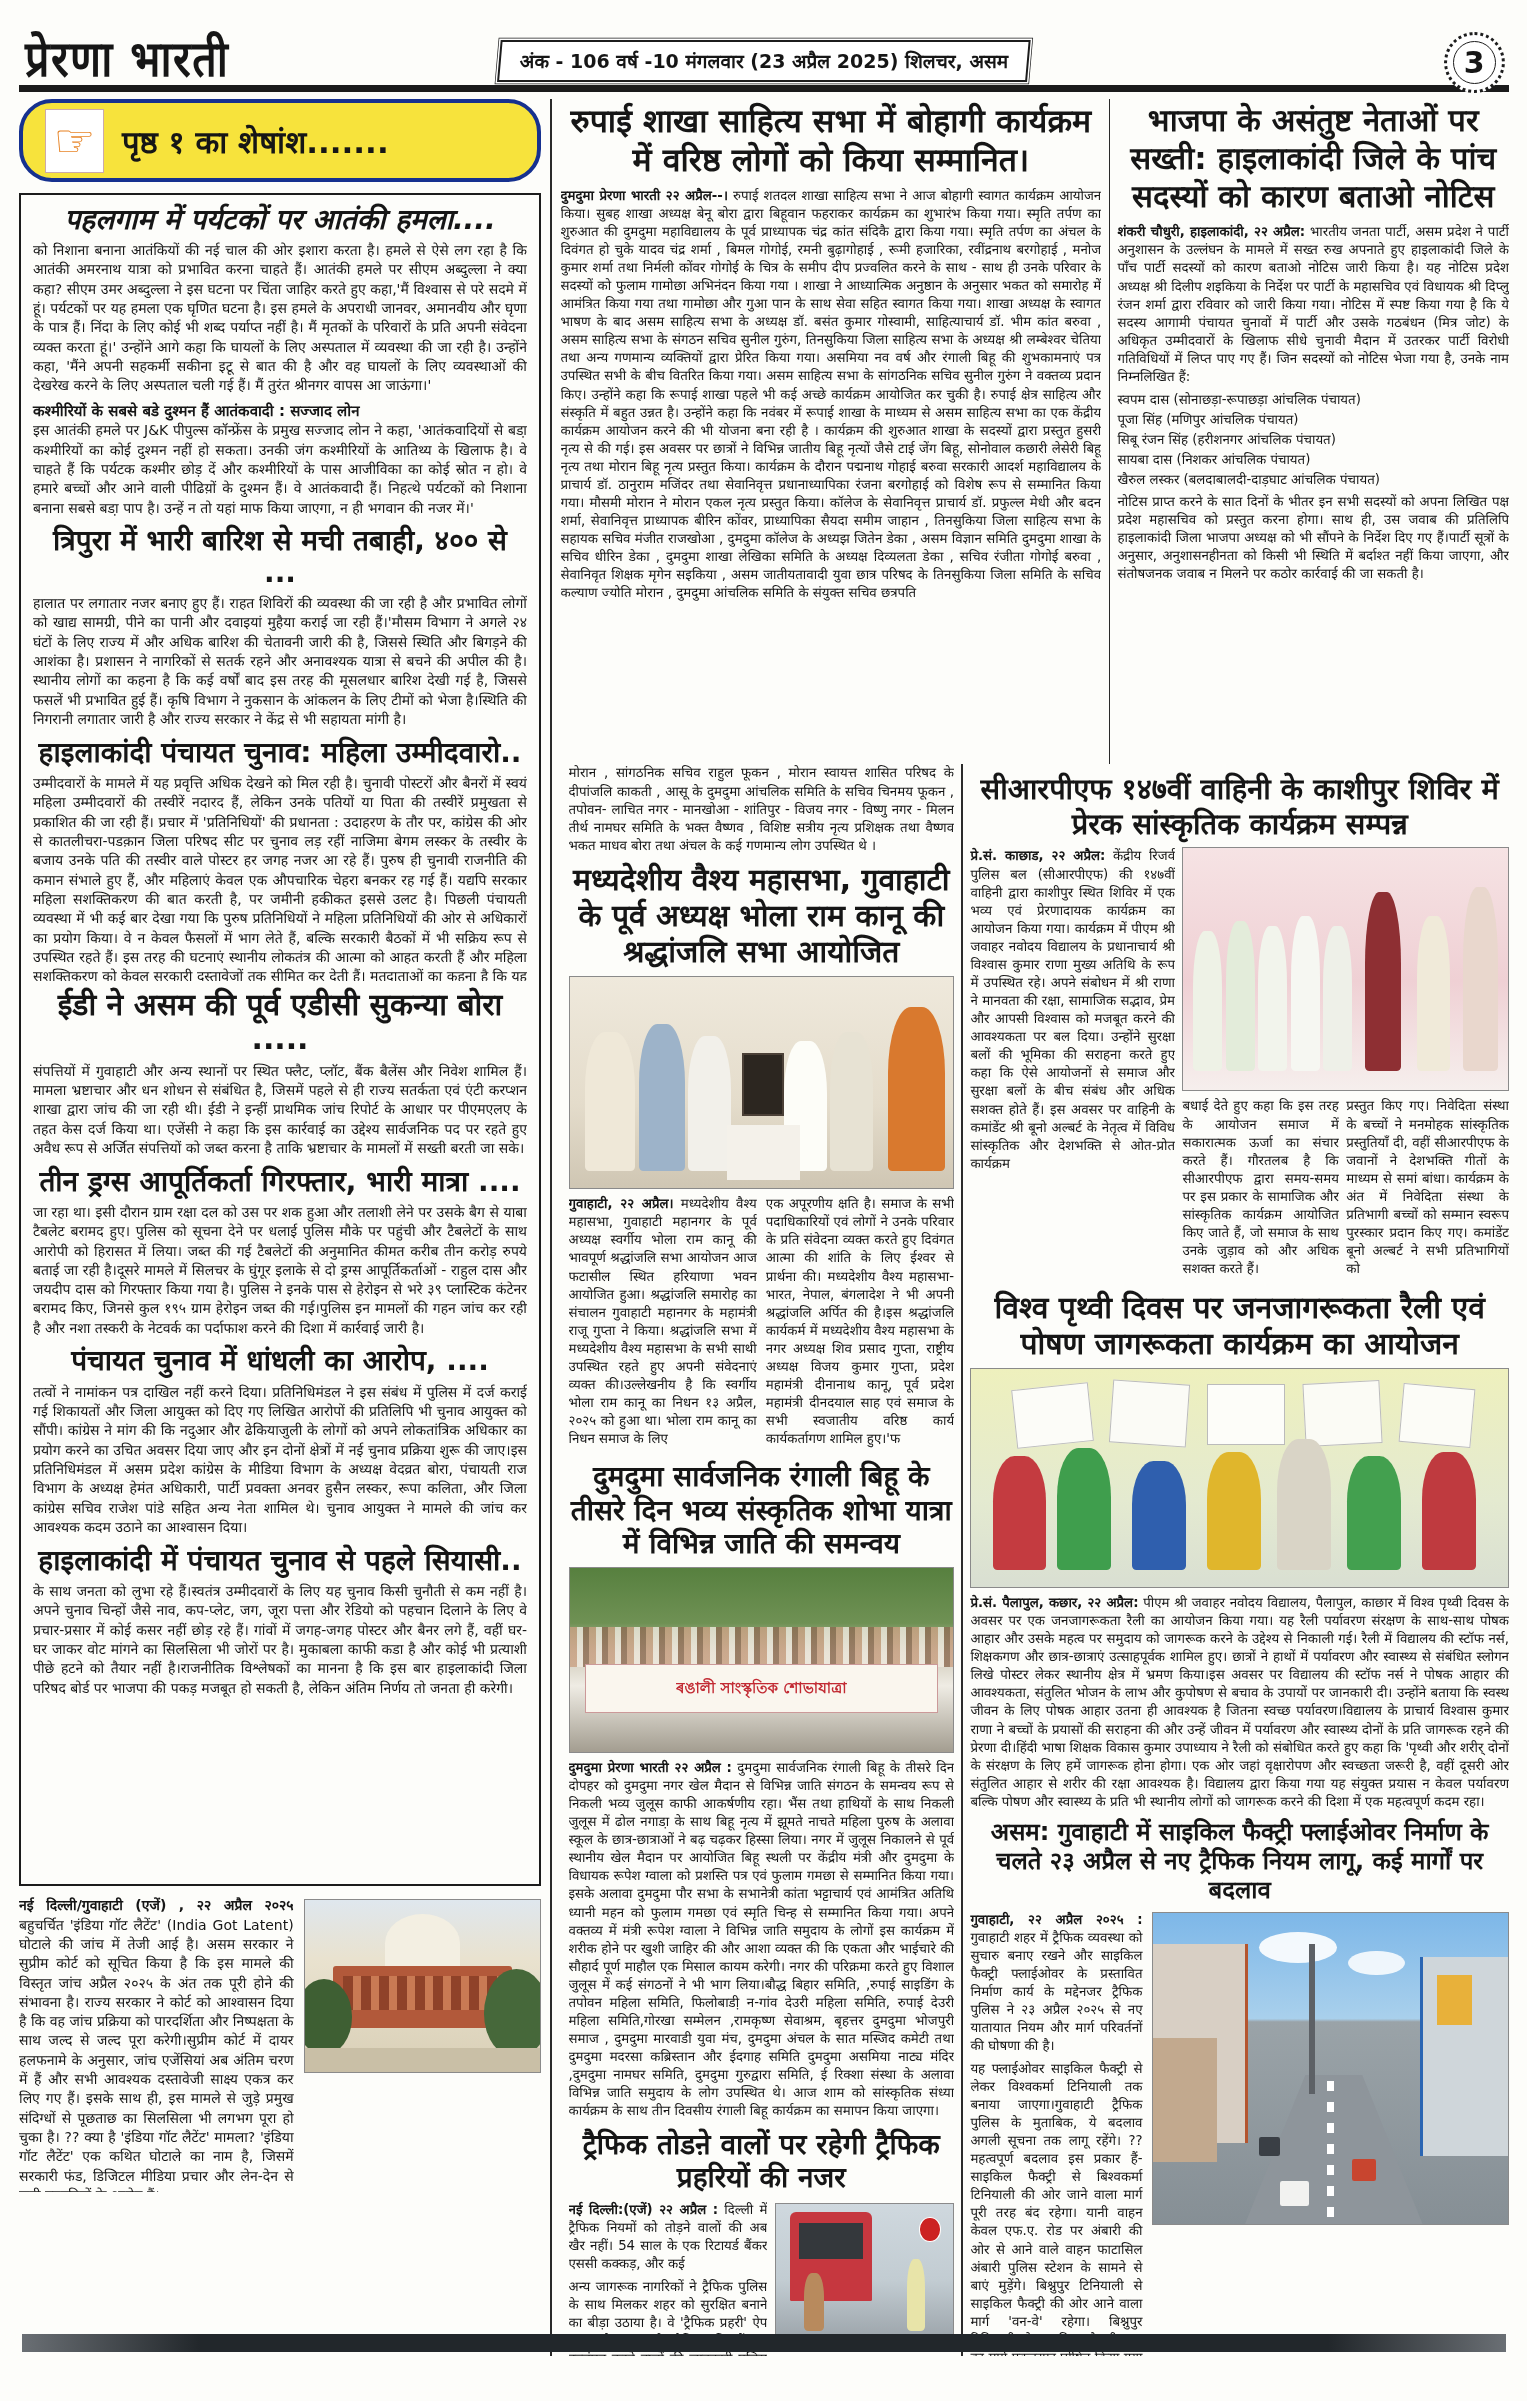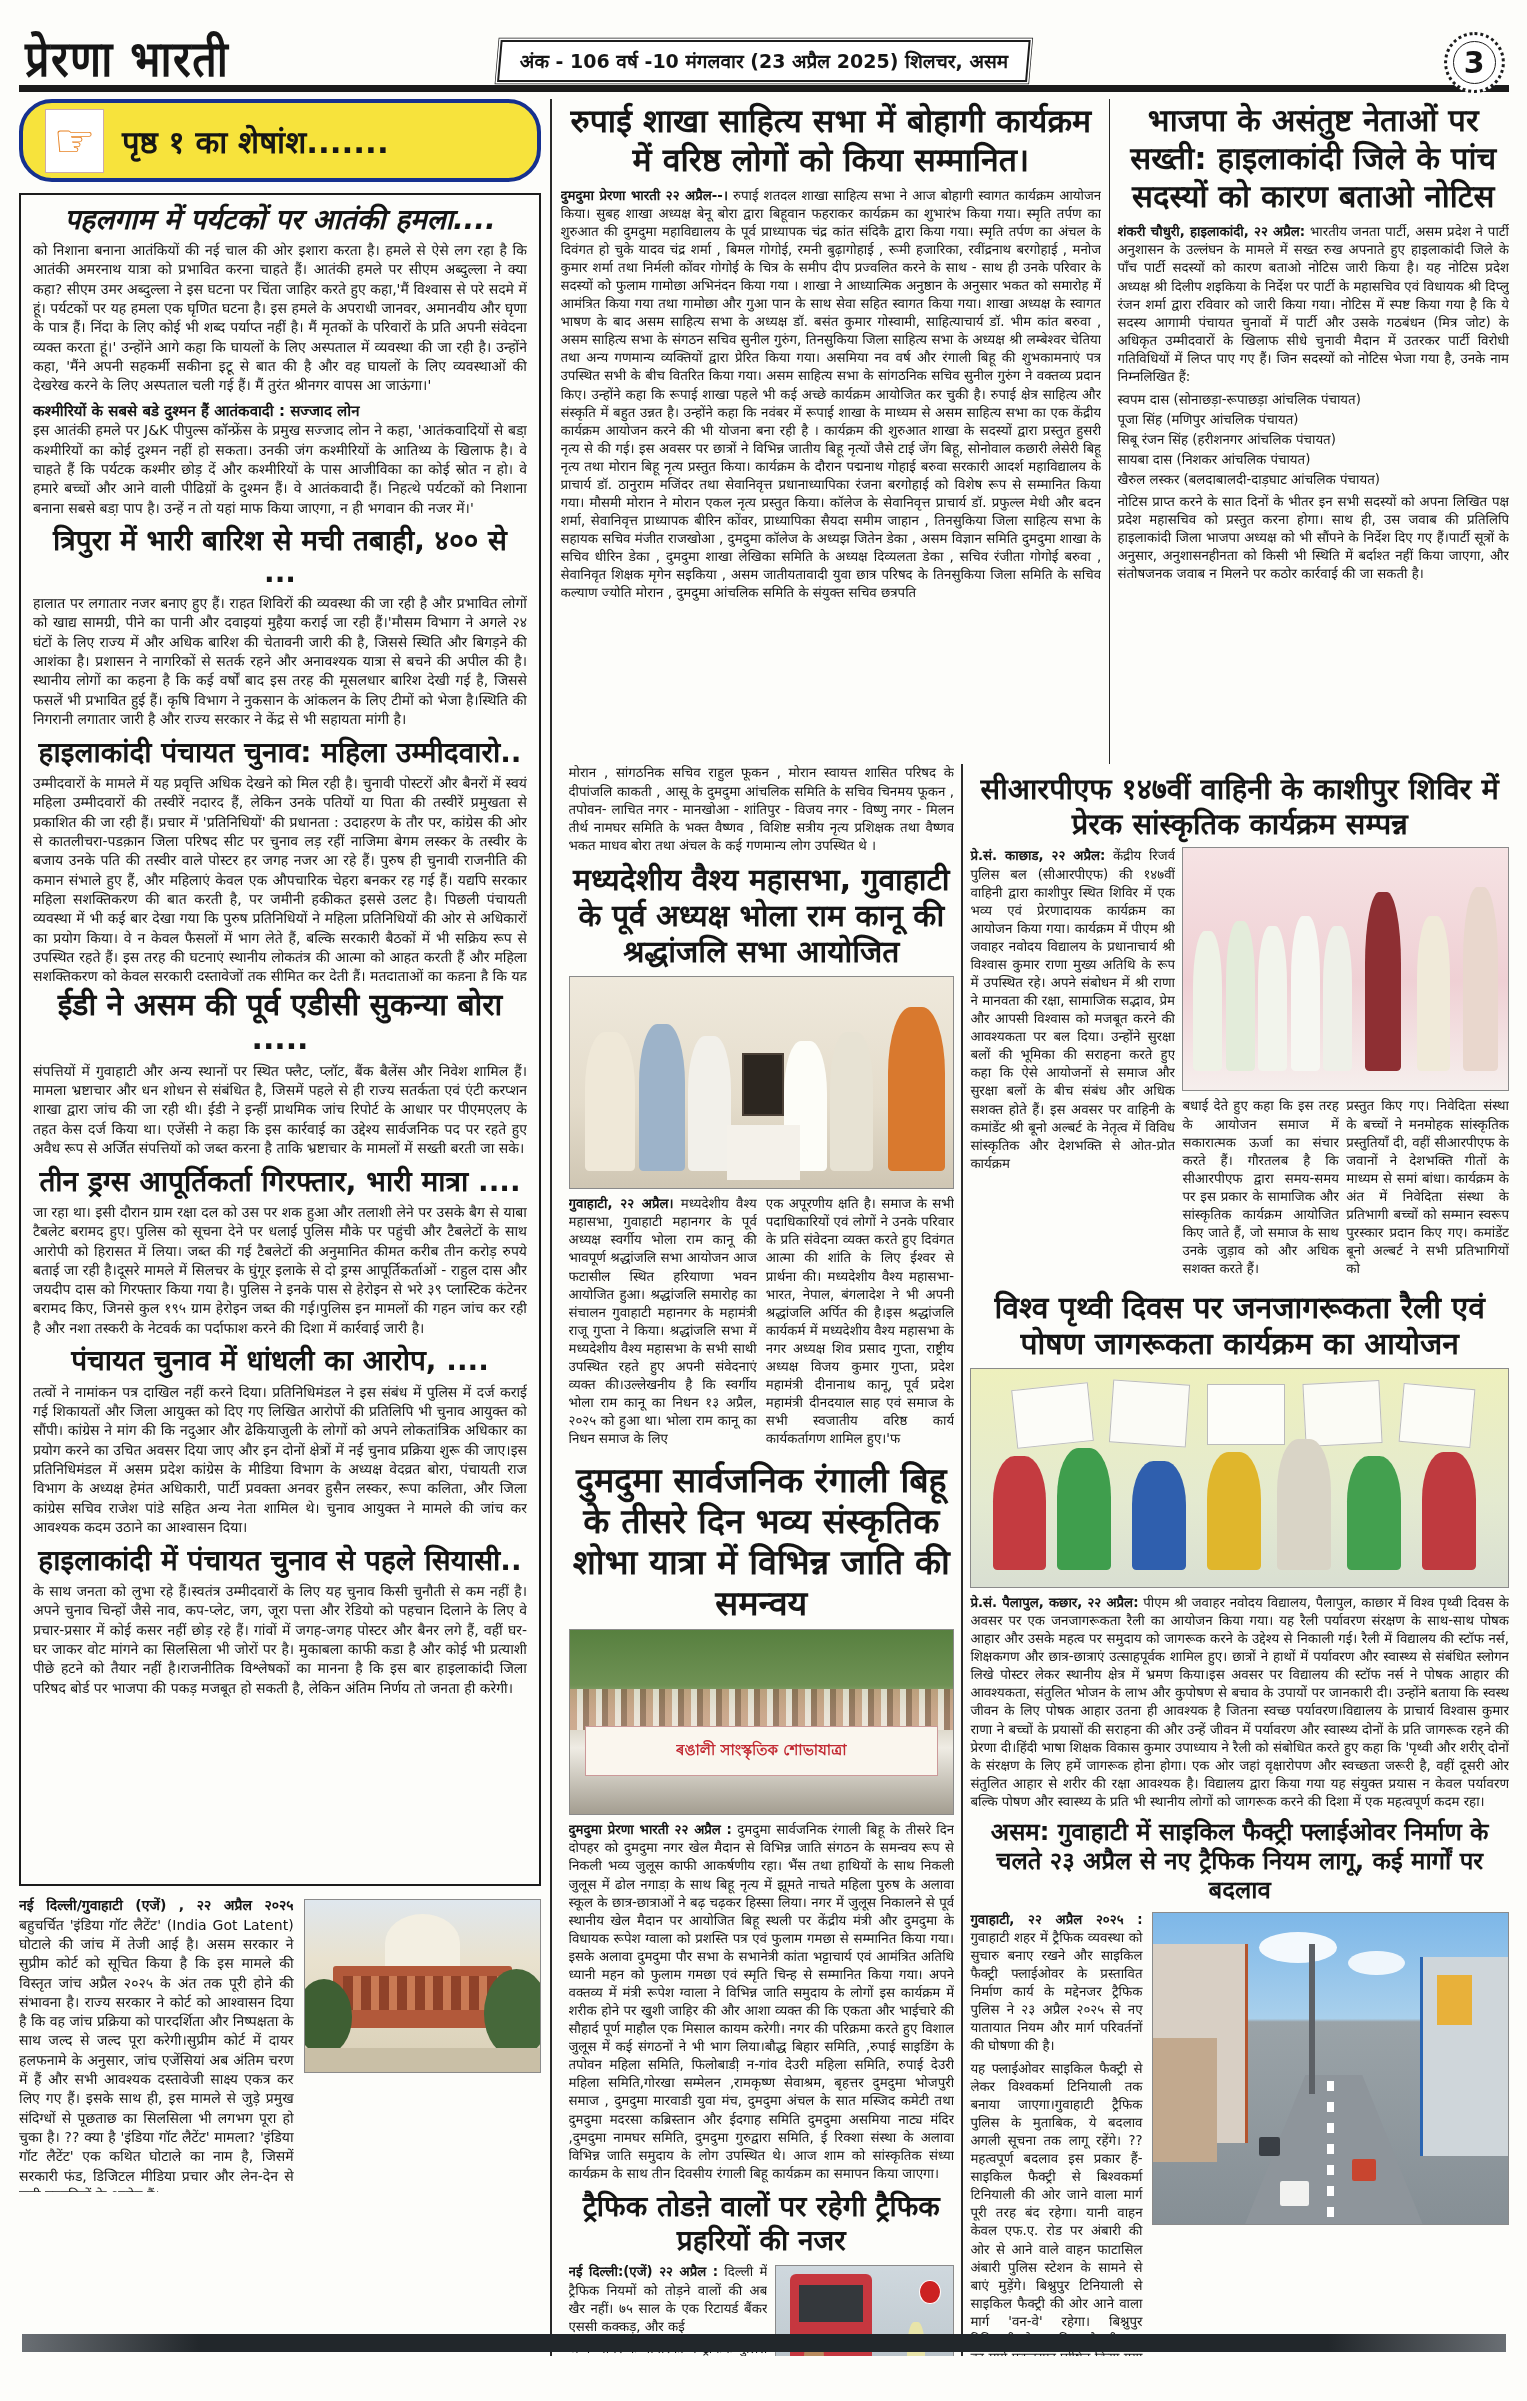--- a/index.html
+++ b/index.html
@@ -52,21 +52,21 @@
   .row1 .r1{flex:1;overflow:hidden;min-width:0;}
   .row2{flex:1;display:flex;gap:7.4px;overflow:hidden;min-height:0;margin-left:8px;}
   .mid-sub{flex:0 0 41%;overflow:hidden;min-width:0;}
   .right-sub{flex:1;overflow:hidden;min-width:0;}
   .m1 h2{font-size:32px;text-align:center;line-height:1.2;margin:3px 0 7.4px 0;}
   .r1 h2{font-size:31px;text-align:center;line-height:1.22;margin:3px 0 7.4px 0;}
   .bodyS{font-size:13.3px;line-height:1.36;text-align:justify;overflow:hidden;margin:0 0 4.4px 0;}
   .names{list-style:none;margin:3px 0;padding:0;font-size:13.3px;line-height:1.5;}
   .mid-sub h2,.right-sub h2{line-height:1.2;margin:7.4px 0 6px 0;}
   .h-m2{font-size:30px;text-align:center;}
-  .h-m3{font-size:34px;text-align:center;}
+  .h-m3{font-size:28px;text-align:center;}
   .h-m4{font-size:28px;text-align:center;}
   .h-r2{font-size:29px;text-align:center;}
   .h-r3{font-size:30px;text-align:center;}
   .h-r4{font-size:24px;text-align:center;}
   .twocol{display:flex;gap:9px;}
   .twocol .bodyS{flex:1;}
   .r2flex{display:flex;gap:7.4px;}
   .r2flex .c1{flex:0 0 38%;}
   .r2right{flex:1;min-width:0;}
   .threecol{display:flex;gap:7.4px;}
@@ -245,21 +245,21 @@
             <h2 class="h-m4">ट्रैफिक तोडऩे वालों पर रहेगी ट्रैफिक प्रहरियों की नजर</h2>
             <div class="photo ph-traf" style="float:right;width:46%;height:139px;margin:1.5px 0 4.4px 7.4px;">
               <div class="ph" style="left:8%;top:6%;width:46%;height:64%;background:#c6373f;border-radius:6px 6px 1.5px 1.5px;"></div>
               <div class="ph" style="left:13%;top:14%;width:36%;height:26%;background:#34383c;"></div>
               <div class="ph" style="right:7%;top:10%;width:11%;height:16%;background:#c22;border-radius:50%;border:1.5px solid #fff;"></div>
               <div class="figure" style="right:16%;width:10%;height:52%;background:#e8e4a9;"></div>
               <div class="figure" style="left:16%;width:11%;height:42%;background:#b88a5d;"></div>
             </div>
             <p class="bodyS">
               <span class="dl">नई दिल्ली:(एजें) २२ अप्रैल :</span>
-              <span>दिल्ली में ट्रैफिक नियमों को तोड़ने वालों की अब खैर नहीं। ७५ साल के एक रिटायर्ड बैंकर एससी कक्कड़, और कई</span>
+              <span>दिल्ली में ट्रैफिक नियमों को तोड़ने वालों की अब खैर नहीं। 54 साल के एक रिटायर्ड बैंकर एससी कक्कड़, और कई</span>
             </p>
             <p class="bodyS clip430">अन्य जागरूक नागरिकों ने ट्रैफिक पुलिस के साथ मिलकर शहर को सुरक्षित बनाने का बीड़ा उठाया है। वे 'ट्रैफिक प्रहरी' ऐप का इस्तेमाल करके ट्रैफिक नियमों का उल्लंघन करने वालों की जानकारी पुलिस को देते हैं। कक्कड़ जैसे लोगों की वजह से दिल्ली ट्रैफिक पुलिस ने २०२४-२०२५ में ७४९ चालान काटे और लगभग १.९ लाख रुपये का इनाम भी जीता। डब्ल्यूवी के सक्सेना ने इस पहल की सराहना की है। पुलिस कमिश्नर संजय अरोड़ा ने और लोगों को आगे आने के लिए प्रोत्साहित किया है।यह ऐप २०१५ में शुरू हुआ था और अब तक ६ लाख से ज्यादा ट्रैफिक नियम तोड़ने वालों की रिपोर्ट की जा चुकी है। दिल्ली में ट्रैफिक की समस्या से हर कोई परेशान है। लेकिन अब कुछ लोग इसे ठीक करने के लिए आगे आ रहे हैं। इनमें से एक हैं ७५ साल के एस सी कक्कड़। वे सरस्वती विहार में रहते हैं और रिटायर्ड बैंकर हैं।</p>
           </article>
         </div>
 
         <div class="vdiv"></div>
 
         <div class="right-sub">
           <article>
             <h2 class="h-r2">सीआरपीएफ १४७वीं वाहिनी के काशीपुर शिविर में प्रेरक सांस्कृतिक कार्यक्रम सम्पन्न</h2>

